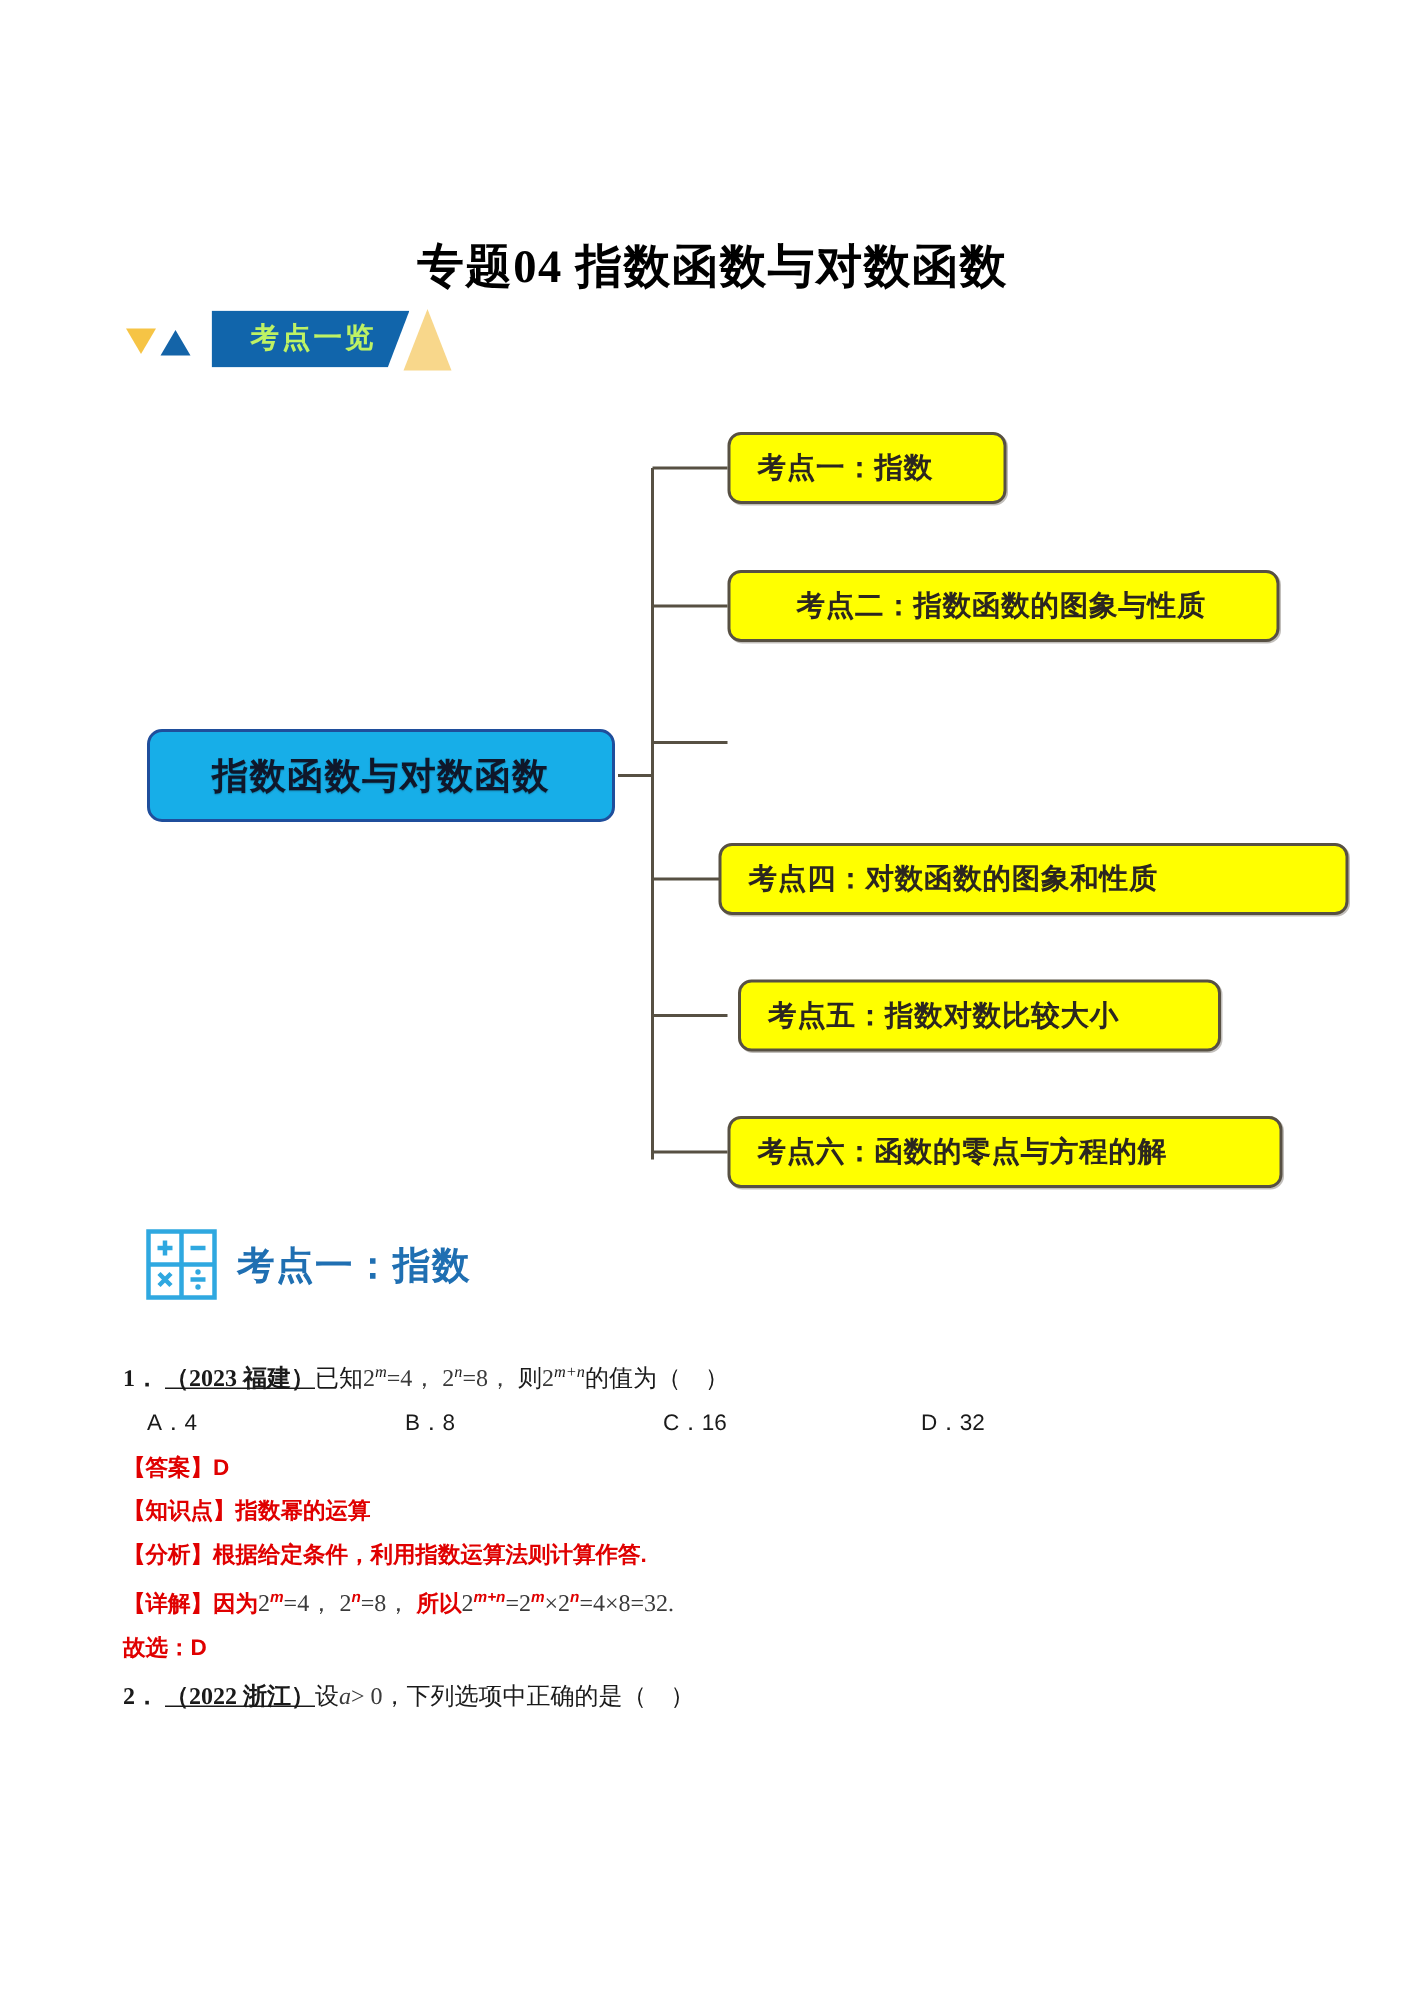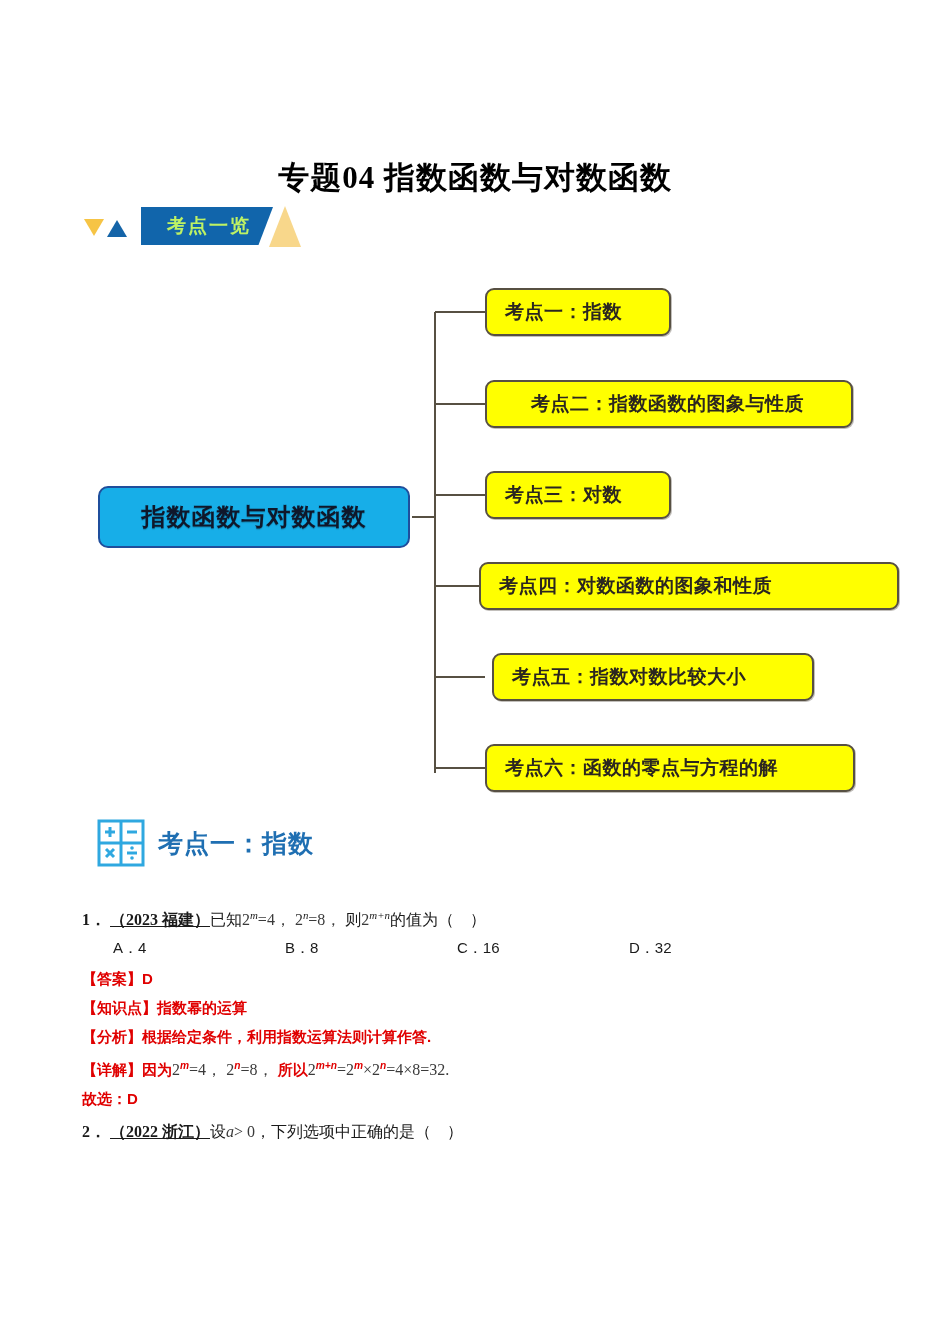--- a/index.html
+++ b/index.html
@@ -188,21 +188,21 @@
     color: #3a3a3a;
   }
   sup.sm {
     font-size: 0.68em;
     font-style: italic;
     vertical-align: super;
   }
   .options {
     display: flex;
     margin-top: 4px;
-    margin-left: 31px;
+    margin-left: 16px;
     font-family: "Liberation Sans", "DejaVu Sans", sans-serif;
     font-size: 15px;
     color: #1a1a1a;
     align-items: flex-end;
   }
   .opt {
     width: 172px;
     white-space: nowrap;
   }
   .red-line {
@@ -254,23 +254,20 @@
   <div class="mm-root">
     <span>指数函数与对数函数</span>
   </div>
 
   <div class="mm-node" style="left:405px; top:20px;  width:186px;">
     <span>考点一：指数</span>
   </div>
   <div class="mm-node" style="left:405px; top:112px; width:368px;padding-left:44px;">
     <span>考点二：指数函数的图象与性质</span>
   </div>
-  <div class="mm-node" style="left:405px; top:203px; width:186px;">
-    <span>考点三：对数</span>
-  </div>
   <div class="mm-node" style="left:399px; top:294px; width:420px;text-align:center;">
     <span>考点四：对数函数的图象和性质</span>
   </div>
   <div class="mm-node" style="left:412px; top:385px; width:322px;">
     <span>考点五：指数对数比较大小</span>
   </div>
   <div class="mm-node" style="left:405px; top:476px; width:370px;">
     <span>考点六：函数的零点与方程的解</span>
   </div>
 </div>

